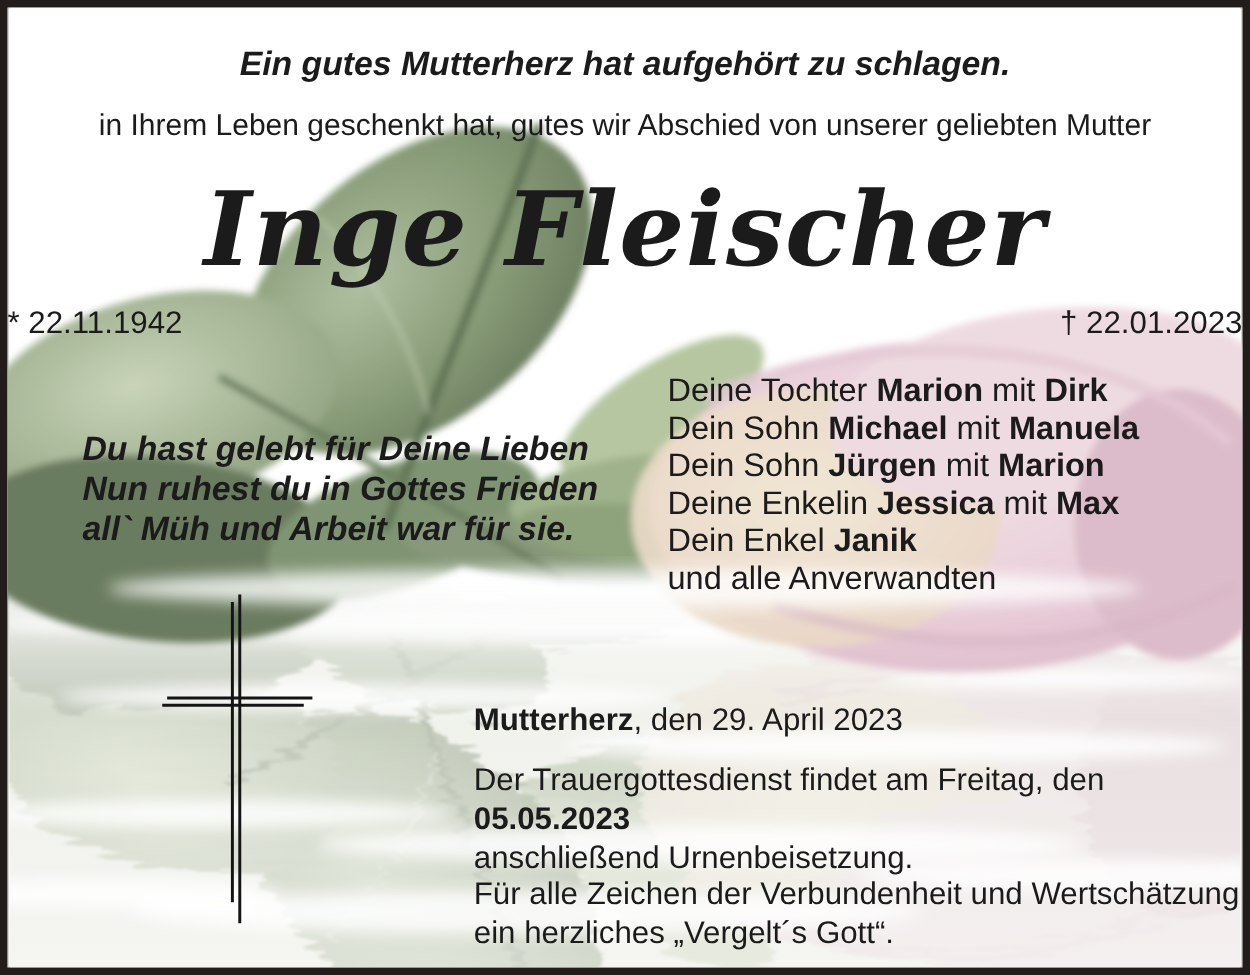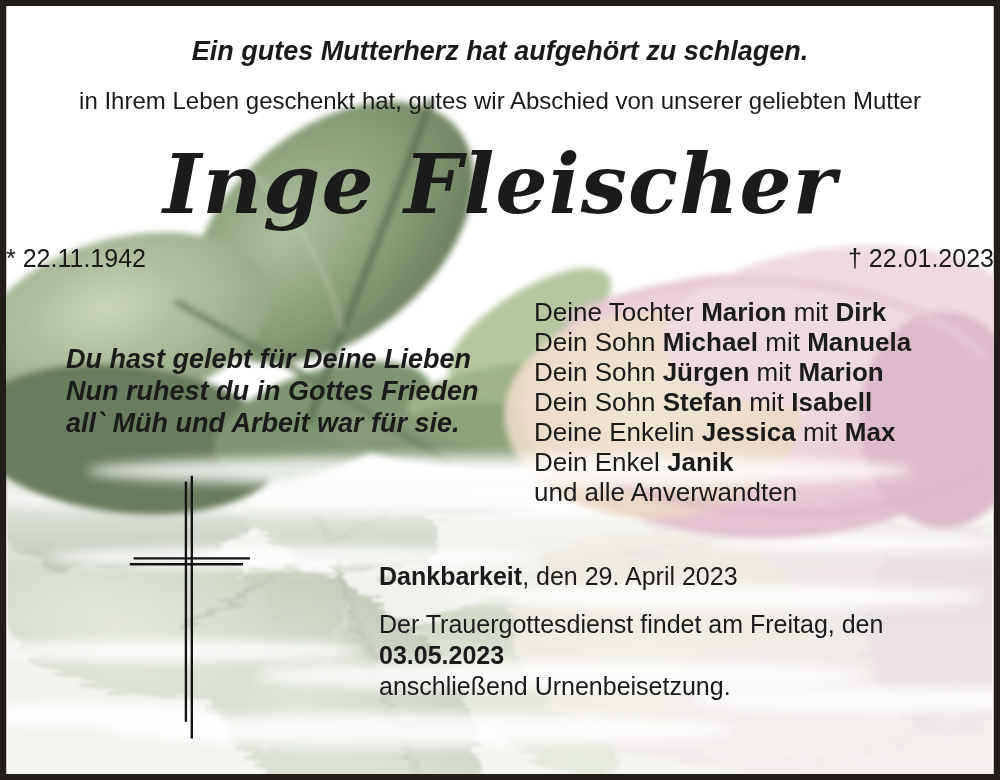--- a/index.html
+++ b/index.html
@@ -155,44 +155,42 @@
       <span>mit</span>
       <span class="b">Manuela</span>
     </div>
     <div>
       <span>Dein Sohn</span>
       <span class="b">Jürgen</span>
       <span>mit</span>
       <span class="b">Marion</span>
     </div>
     <div>
-      <span>Dein Sohn</span>
-      <span class="b">Stefan</span>
-      <span>mit</span>
-      <span class="b">Isabell</span>
-    </div>
-    <div>
       <span>Deine Enkelin</span>
       <span class="b">Jessica</span>
       <span>mit</span>
       <span class="b">Max</span>
     </div>
     <div>
       <span>Dein Enkel</span>
       <span class="b">Janik</span>
       <span></span>
       <span class="b"></span>
     </div>
     <div>und alle Anverwandten</div>
   </div>
 
-  <div class="layer placeline"><span class="b">Dankbarkeit</span><span>, den 29. April 2023</span></div>
+  <div class="layer placeline"><span class="b">Mutterherz</span><span>, den 29. April 2023</span></div>
 
   <div class="layer service">
     <div>
       <span>Der Trauergottesdienst findet am Freitag, den</span>
-      <span class="b">03.05.2023</span>
+      <span class="b">05.05.2023</span>
     </div>
     <div>anschließend Urnenbeisetzung.</div>
   </div>
 
+  <div class="layer thanks">
+    <div>Für alle Zeichen der Verbundenheit und Wertschätzung</div>
+    <div>ein herzliches „Vergelt´s Gott“.</div>
+  </div>
 
 </div>
 
 </body></html>

